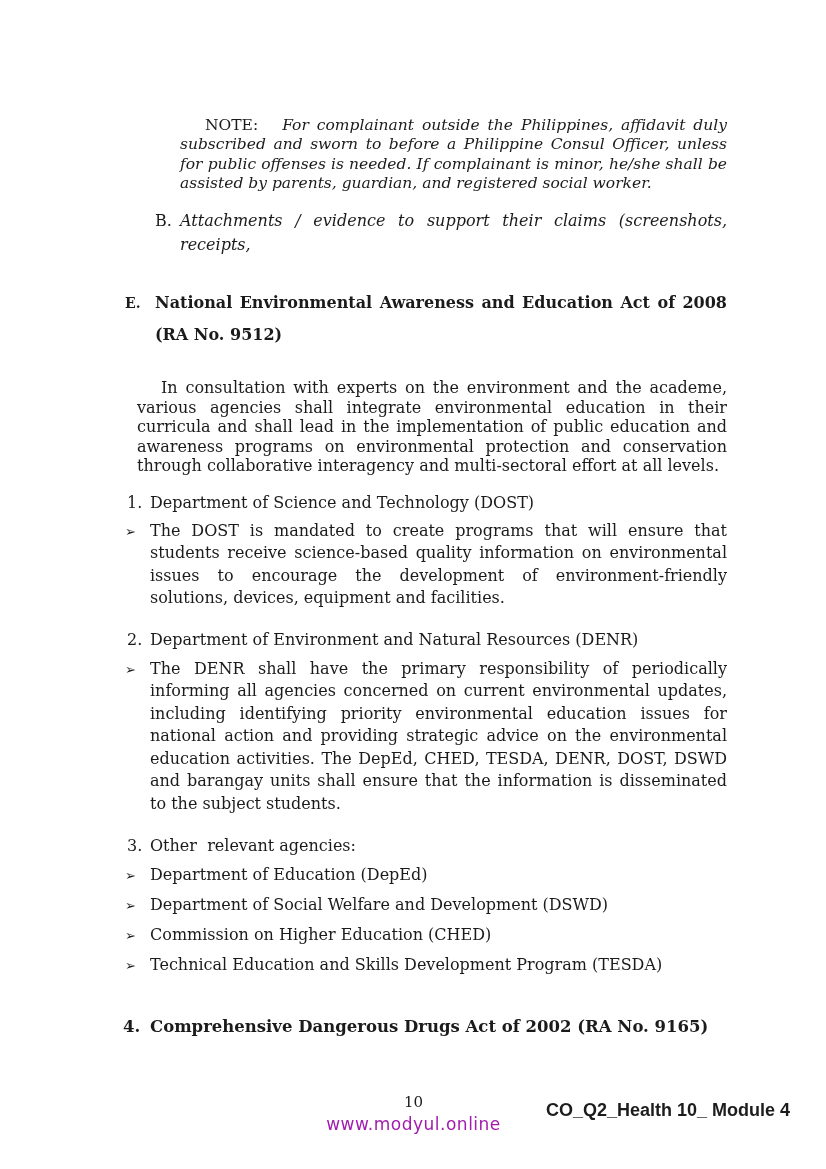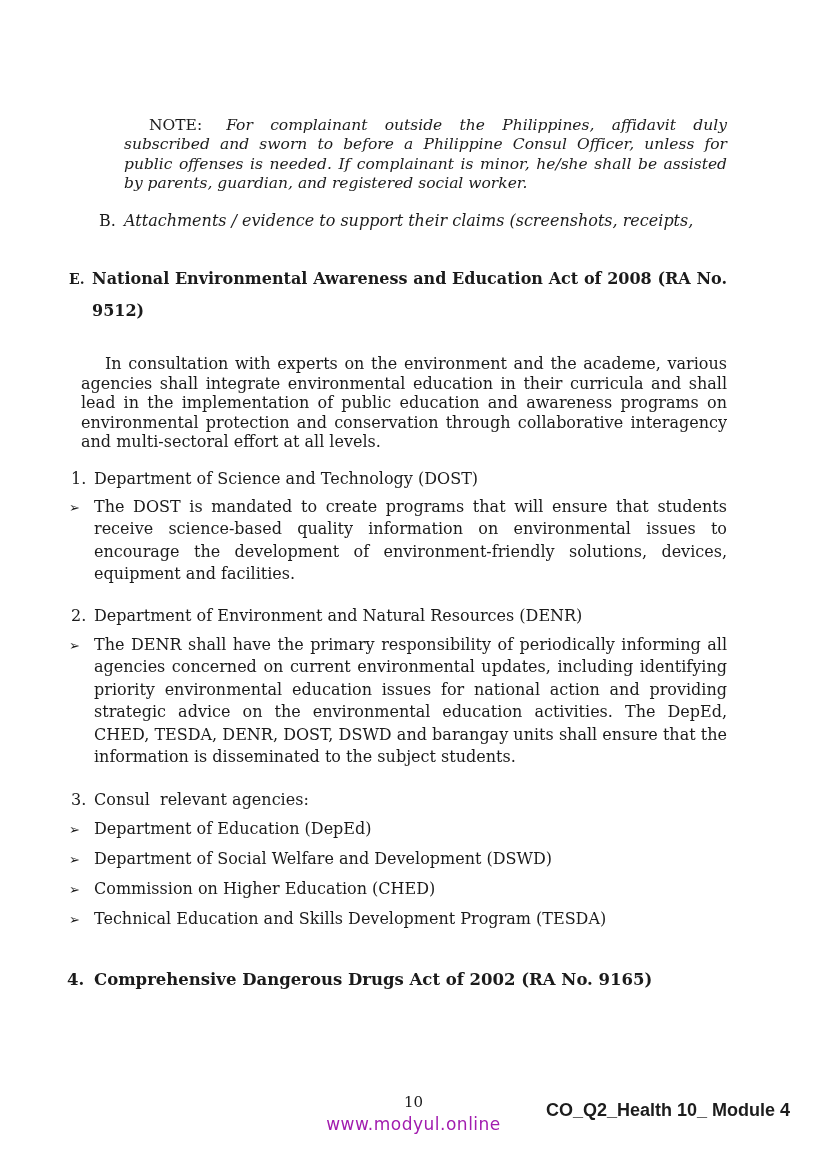--- a/index.html
+++ b/index.html
@@ -10,21 +10,21 @@
   .page {
     position: relative;
     width: 826px;
     height: 1169px;
     background: #ffffff;
     overflow: hidden;
     font-family: "DejaVu Serif", serif;
     color: #1b1b1b;
   }
   .content {
-    padding: 100px 99px 0 44px; 
+    padding: 100px 99px 0 100px; 
   }
 
   
   .note {
     margin-left: 80px;
     font-size: 15.5px;
     line-height: 19.5px;
     text-align: justify;
     text-indent: 25px;
     font-style: italic;
@@ -58,21 +58,21 @@
     margin-top: 30px;
     margin-left: 25px;
     font-weight: bold;
     font-size: 16px;
     line-height: 32px;
   }
   .section-e .marker {
     width: 23px;
     font-size: 14px;
   }
-  .section-e .body { text-align: justify; }
+  .section-e .body { text-align: justify; margin-left: 7px; }
 
   .intro {
     margin-top: 27px;
     font-size: 16px;
     line-height: 19.5px;
     text-align: justify;
     text-indent: 24px;
     margin-left: 37px;
   }
 
@@ -200,21 +200,21 @@
       <div class="body">Department of Environment and Natural Resources (DENR)</div>
     </div>
 
     <div class="arrow-para arrow-para-2 hang">
       <span class="marker">➢</span>
       <div class="body">The DENR shall have the primary responsibility of periodically informing all agencies concerned on current environmental updates, including identifying priority environmental education issues for national action and providing strategic advice on the environmental education activities. The DepEd, CHED, TESDA, DENR, DOST, DSWD and barangay units shall ensure that the information is disseminated to the subject students.</div>
     </div>
 
     <div class="num-title num-title-3 hang">
       <span class="marker">3.</span>
-      <div class="body">Consul  relevant agencies:</div>
+      <div class="body">Other  relevant agencies:</div>
     </div>
 
     <div class="agency-row hang">
       <span class="marker">➢</span>
       <div class="body">Department of Education (DepEd)</div>
     </div>
     <div class="agency-row hang">
       <span class="marker">➢</span>
       <div class="body">Department of Social Welfare and Development (DSWD)</div>
     </div>

